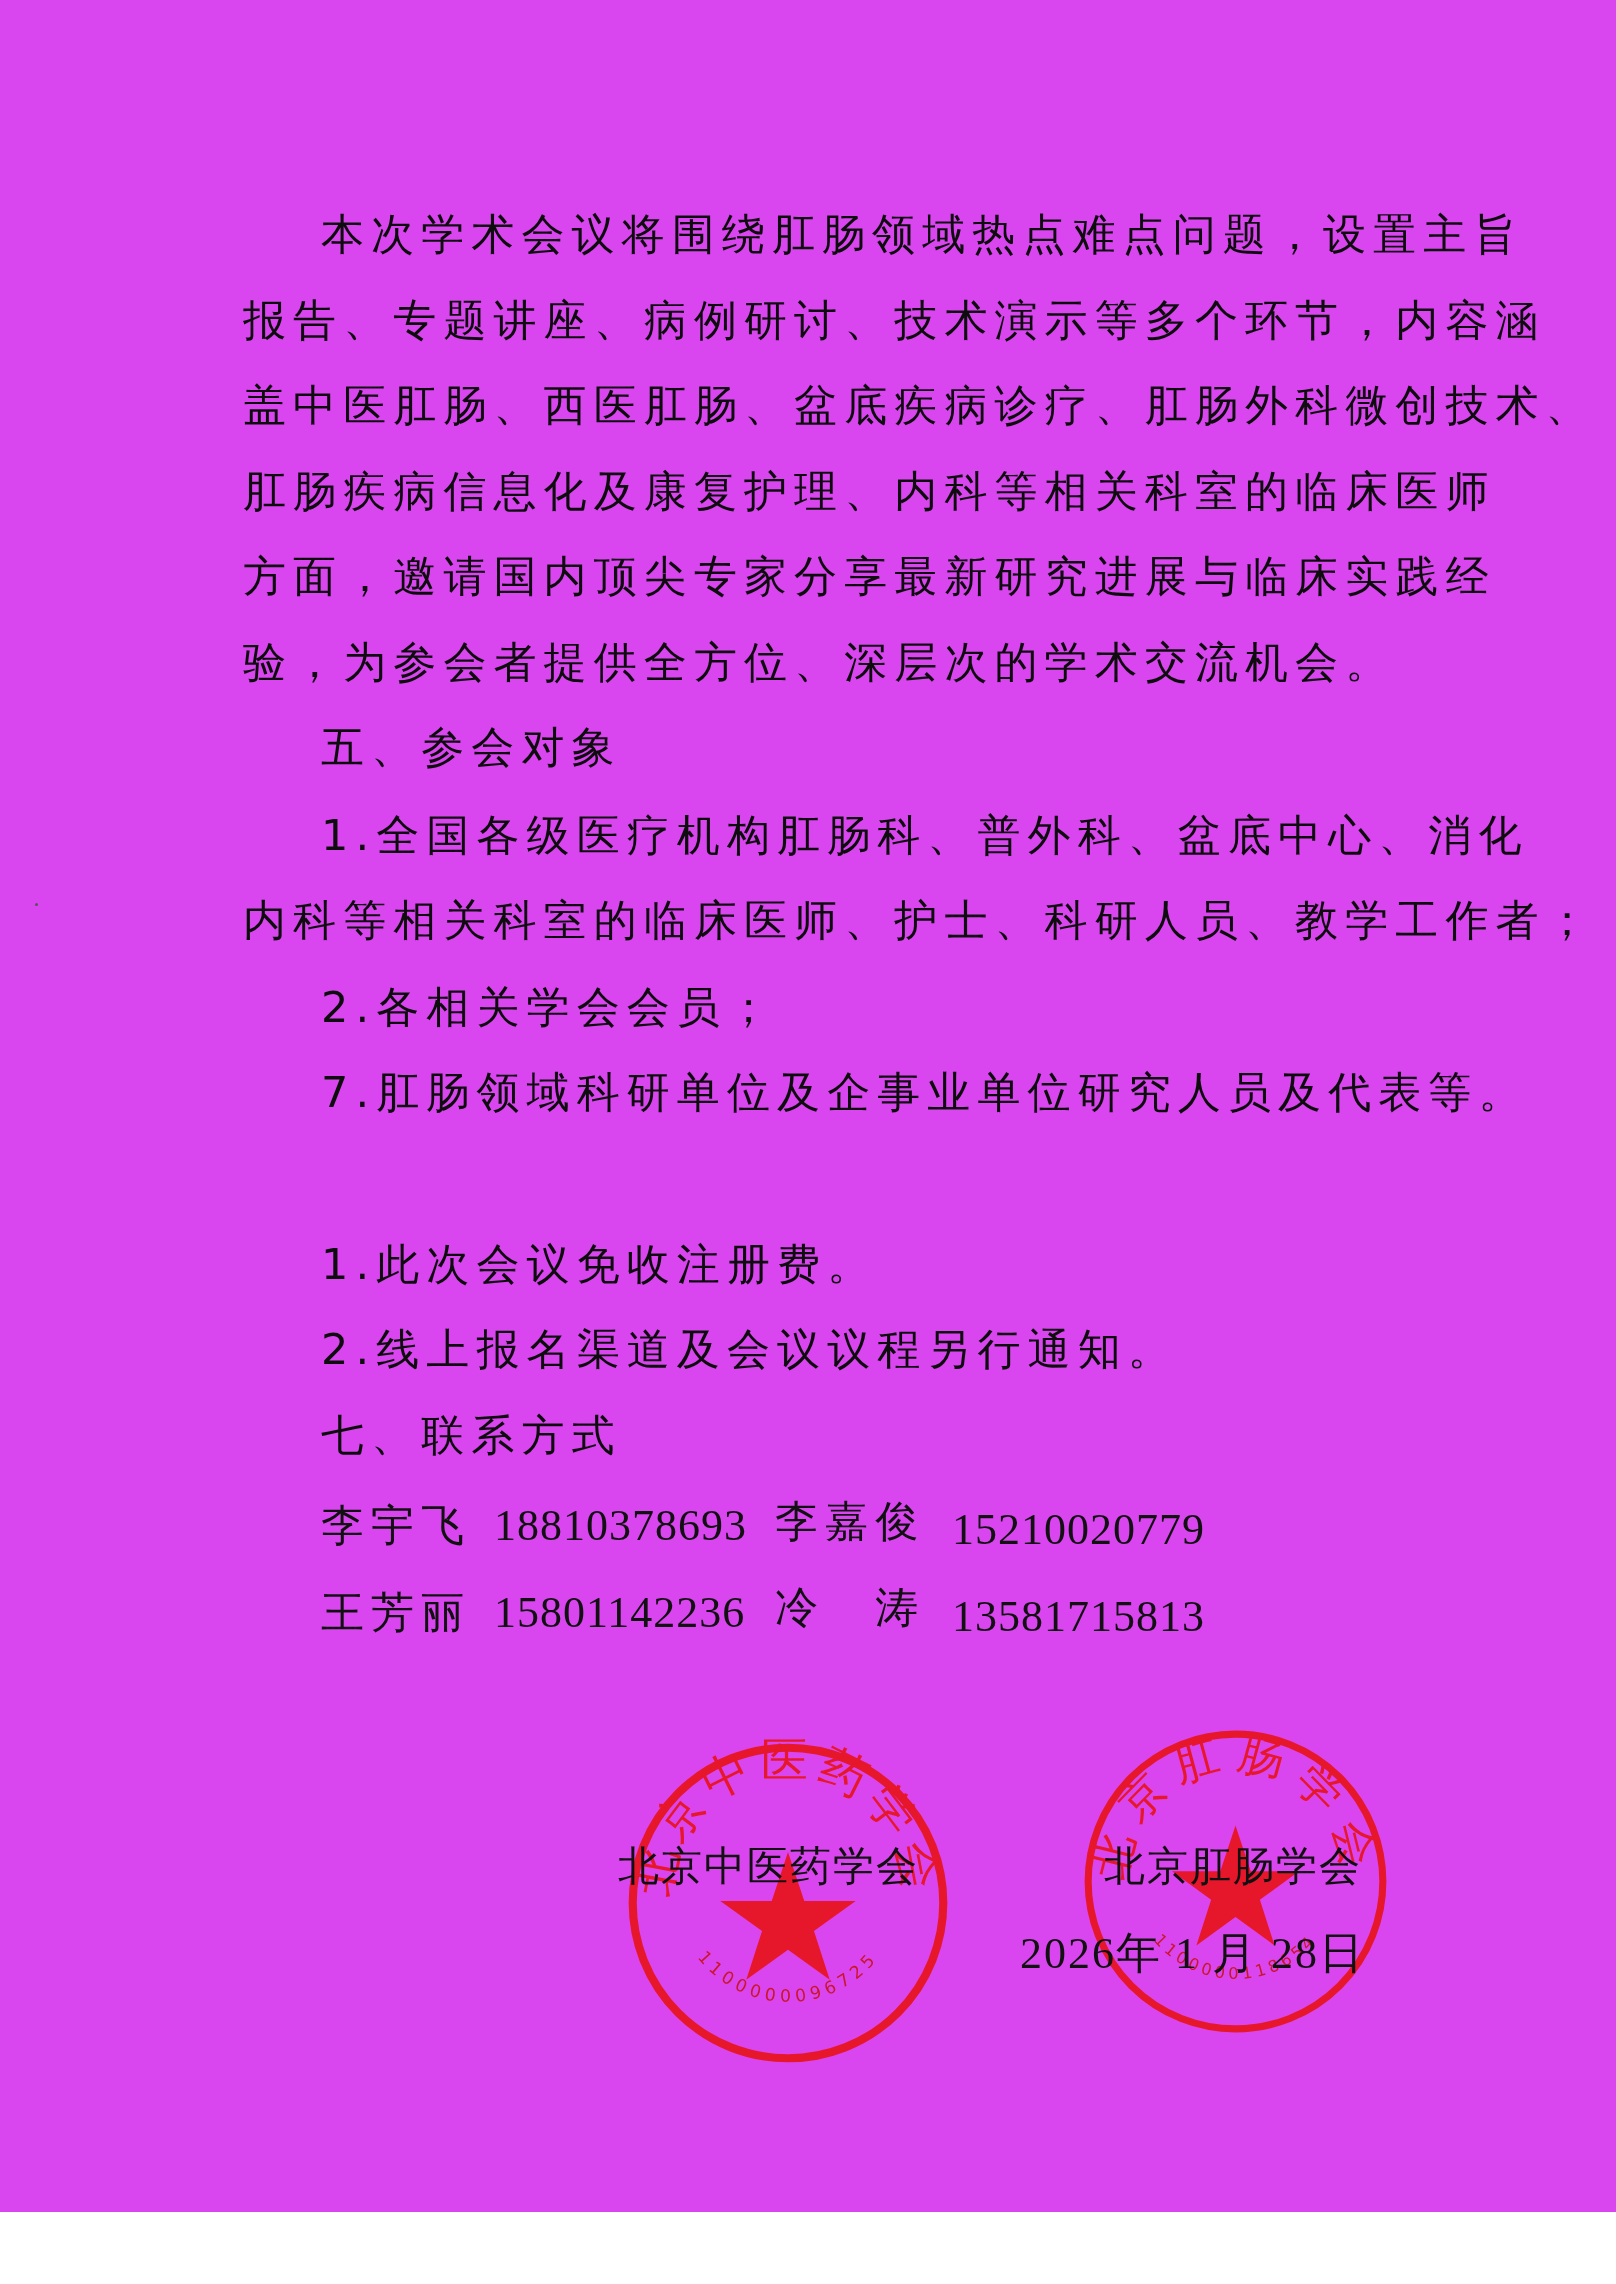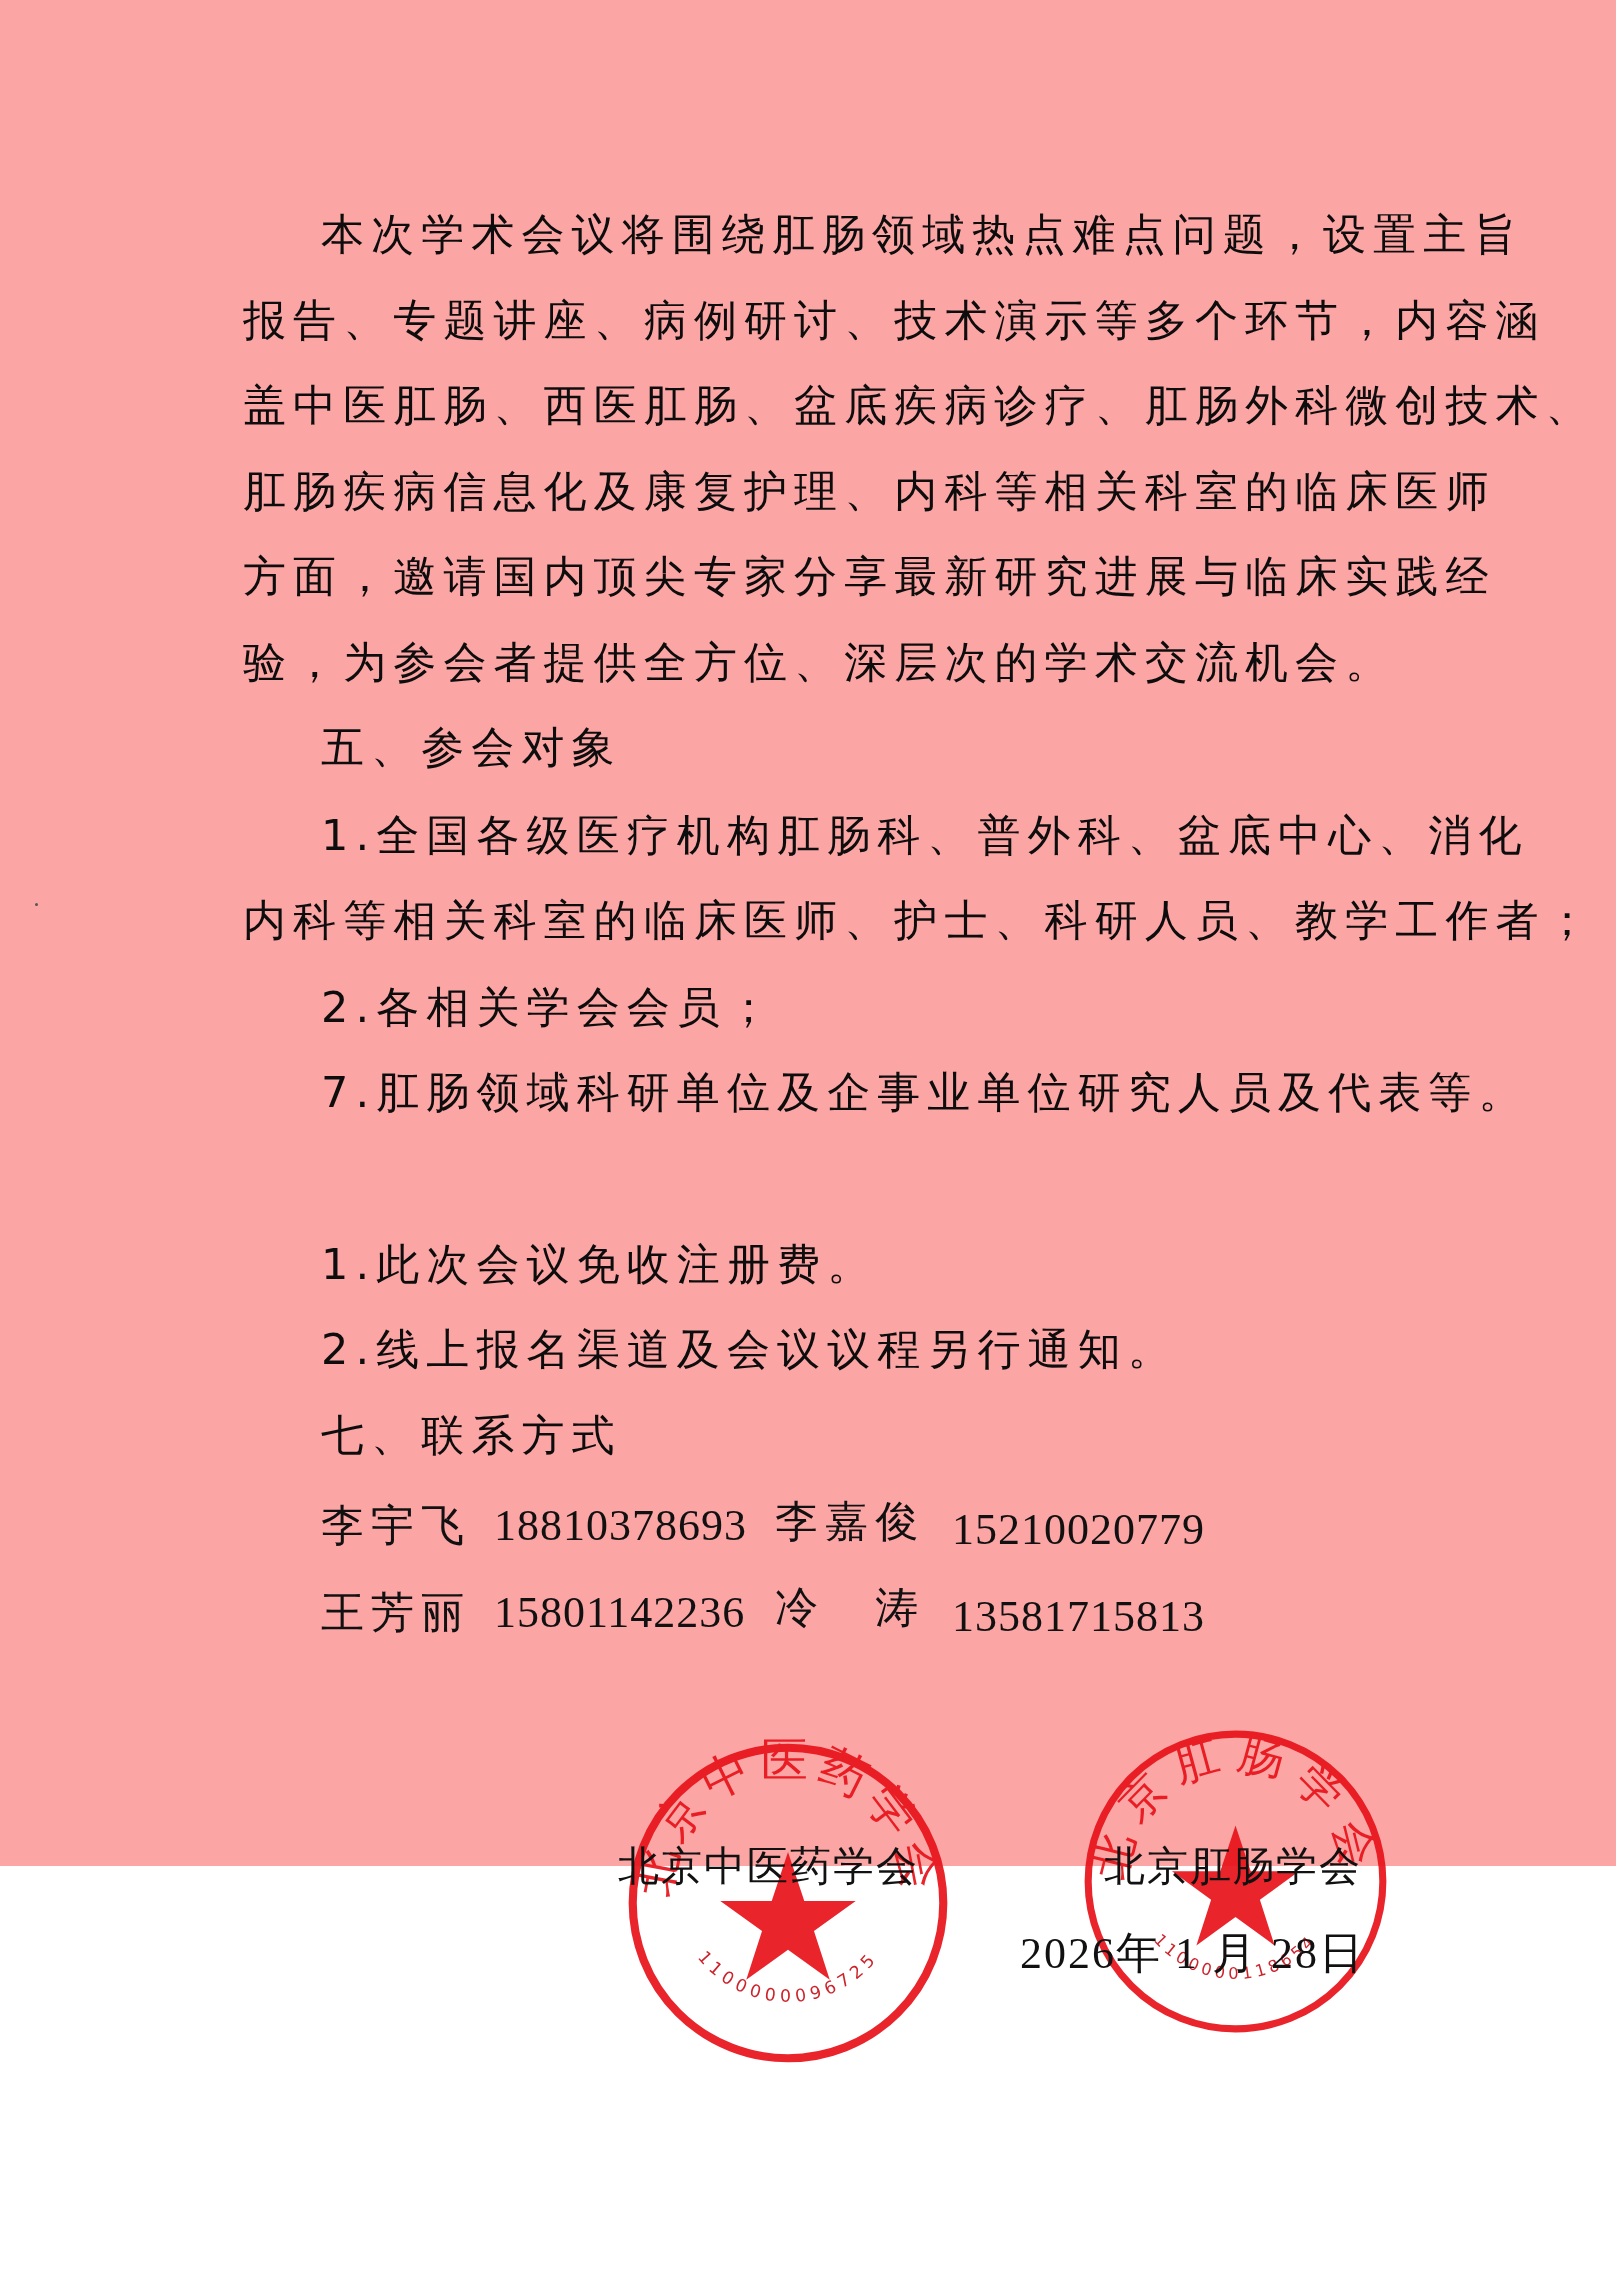--- a/index.html
+++ b/index.html
@@ -1,21 +1,21 @@
 <!DOCTYPE html>
 <html style="font-size:8.1px"><head>
 <meta charset="utf-8">
 <style>
   html, body { margin: 0; padding: 0; background: #ffffff; }
   body {
     width: 1617px; height: 2284px; position: relative; overflow: hidden;
     font-family: "DejaVu Sans", "Liberation Sans", sans-serif;
     color: #111111;
   }
-  .page { position: absolute; left: 0; top: 0; width: 1617px; height: 1866px; background: #fca5a5; }
+  .page { position: absolute; left: 0; top: 0; width: 1617px; height: 2212px; background: #d946ef; }
   .line {
     position: absolute; left: 243px;
     font-size: 43px; line-height: 51px; letter-spacing: 7.1px;
     white-space: nowrap; color: #0d0d0d;
   }
   .indent { left: 321px; }
   .heading { left: 321px; }
   .contact-row { position: absolute; left: 321px; font-size: 43px; line-height: 51px; white-space: nowrap; }
   .contact-row span { position: absolute; top: 0; white-space: nowrap; }
   .phone { font-family: "Liberation Serif", "DejaVu Serif", serif; font-size: 44px; letter-spacing: 1px; }

